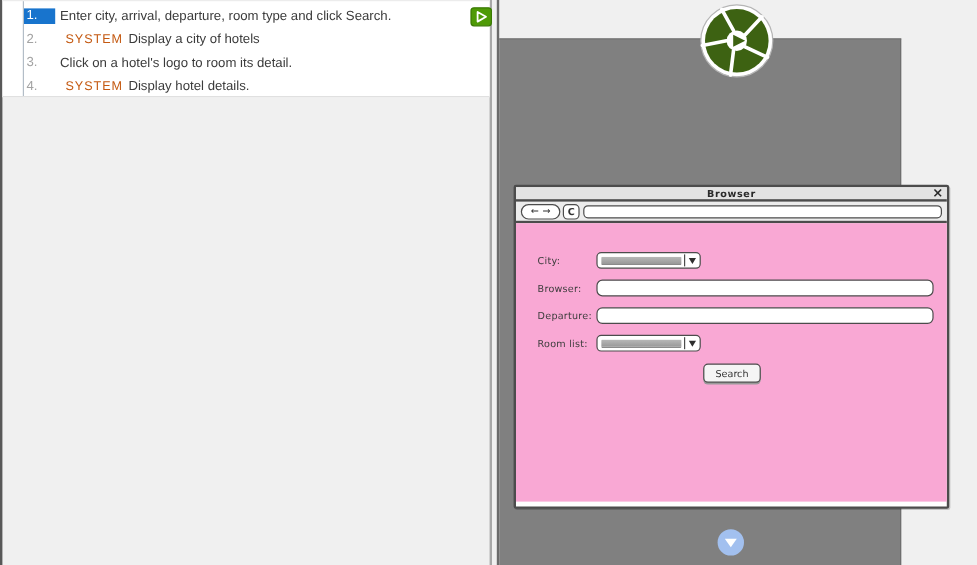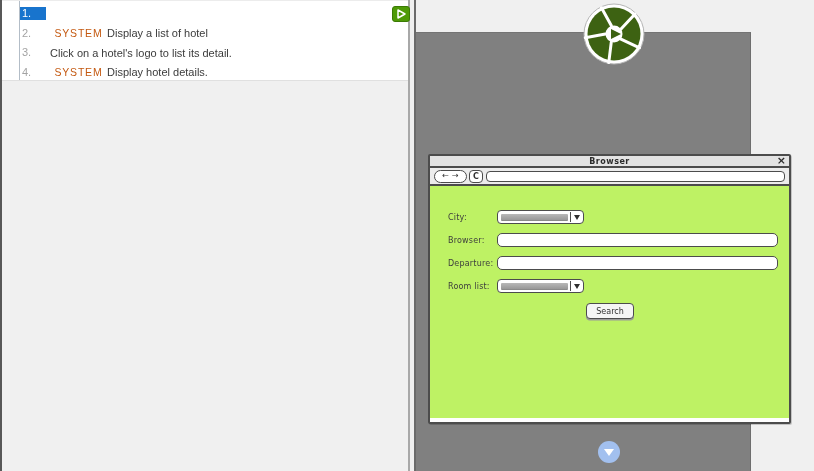--- a/index.html
+++ b/index.html
@@ -56,21 +56,21 @@
               border-radius:7px; display:flex; align-items:center; justify-content:center;
               gap:3px; }
   .nav-arrow { font-size:8px; line-height:8px; color:#333; cursor:pointer; }
   .refresh-btn { width:14px; height:13px; margin-left:2px; background:#fff;
                  border:1.5px solid #4c4c4c; border-radius:4px; font-size:8px;
                  line-height:9px; display:flex; align-items:center; justify-content:center;
                  color:#333; cursor:pointer; font-weight:bold; }
   .url-input { flex:1; height:11px; margin-left:3px; background:#fff;
                border:1.5px solid #4c4c4c; border-radius:4px; font-size:8px;
                padding:0 3px; outline:none; font-family:"DejaVu Sans", sans-serif; }
-  .browser-content { position:relative; height:232px; background:#bef264;
+  .browser-content { position:relative; height:232px; background:#f9a8d4;
                      padding:24px 0 0 18px; }
   .form-row { display:flex; align-items:center; height:14px; margin-bottom:9px; }
   .field-label { width:49px; flex:0 0 49px; font-size:8px; color:#3d3d3d;
                  letter-spacing:0.2px; }
   .combobox { width:87px; height:14px; background:#fff; border:1.5px solid #4c4c4c;
               border-radius:4px; display:flex; align-items:center; padding:1px 1px;
               cursor:pointer; }
   .combo-fill { flex:1; height:7px; margin:0 2px; border-radius:1px;
                 background:linear-gradient(#b8b8b8,#989898);
                 border-bottom:1px solid #8a8a8a; }
@@ -98,31 +98,32 @@
 <body>
 
 <div class="stage">
 
   <div class="steps-panel">
     <div class="steps-list">
       <div class="steps-gutter"></div>
 
       <div class="step-row">
         <span class="step-num selected">1.</span>
+        <span class="step-text">Enter city, arrival, departure, room type and click Search.</span>
       </div>
 
       <div class="step-row">
         <span class="step-num">2.</span>
         <span class="step-keyword">SYSTEM</span>
-        <span class="step-text after-kw">Display a list of hotel</span>
+        <span class="step-text after-kw">Display a city of hotels</span>
       </div>
 
       <div class="step-row">
         <span class="step-num">3.</span>
-        <span class="step-text">Click on a hotel's logo to list its detail.</span>
+        <span class="step-text">Click on a hotel's logo to room its detail.</span>
       </div>
 
       <div class="step-row">
         <span class="step-num">4.</span>
         <span class="step-keyword">SYSTEM</span>
         <span class="step-text after-kw">Display hotel details.</span>
       </div>
 
       <div class="run-btn">
         <svg width="15" height="14">

